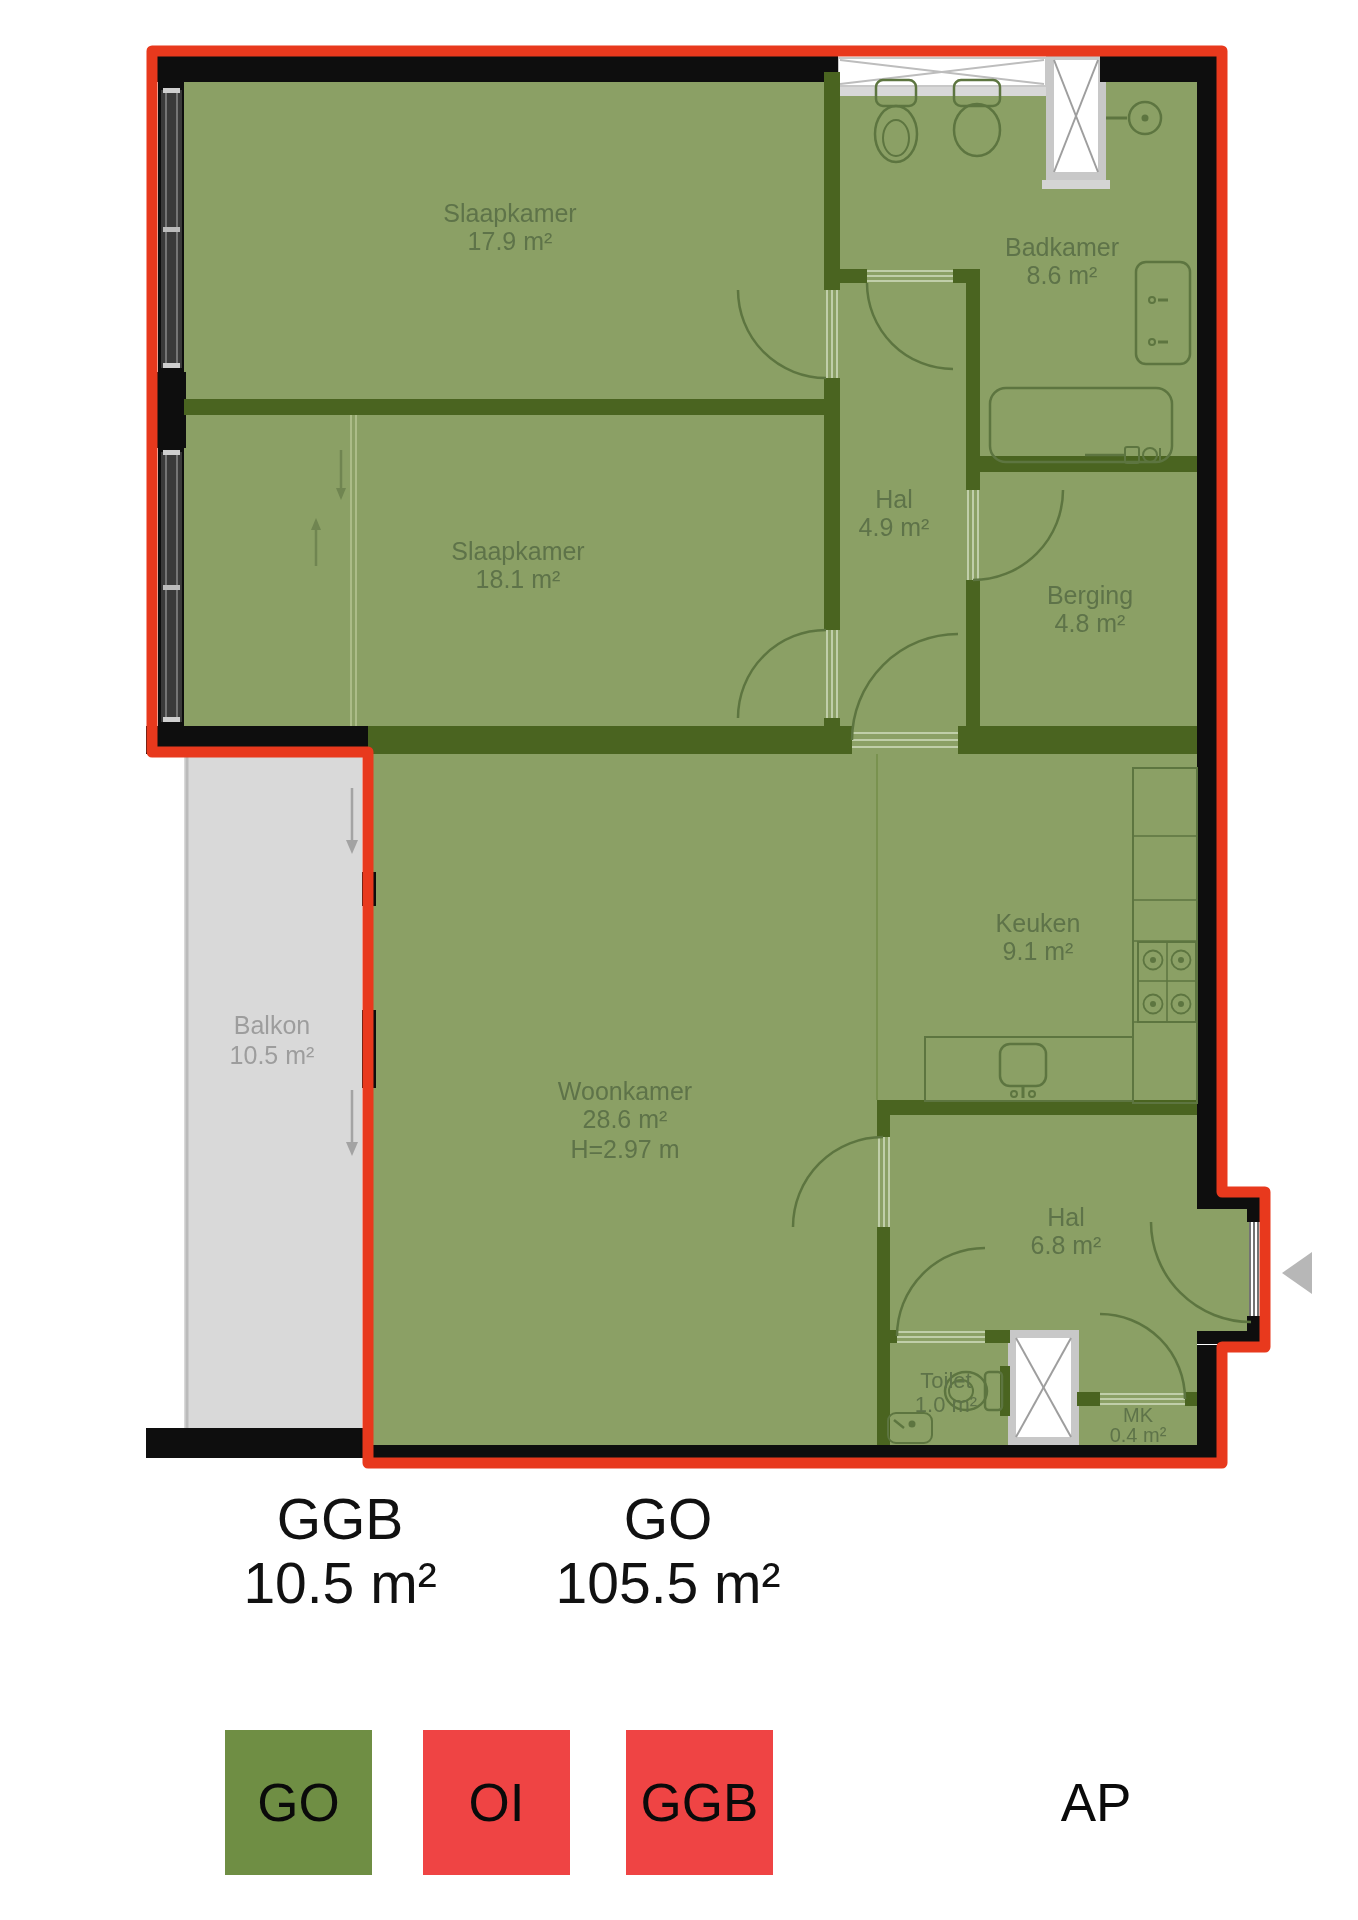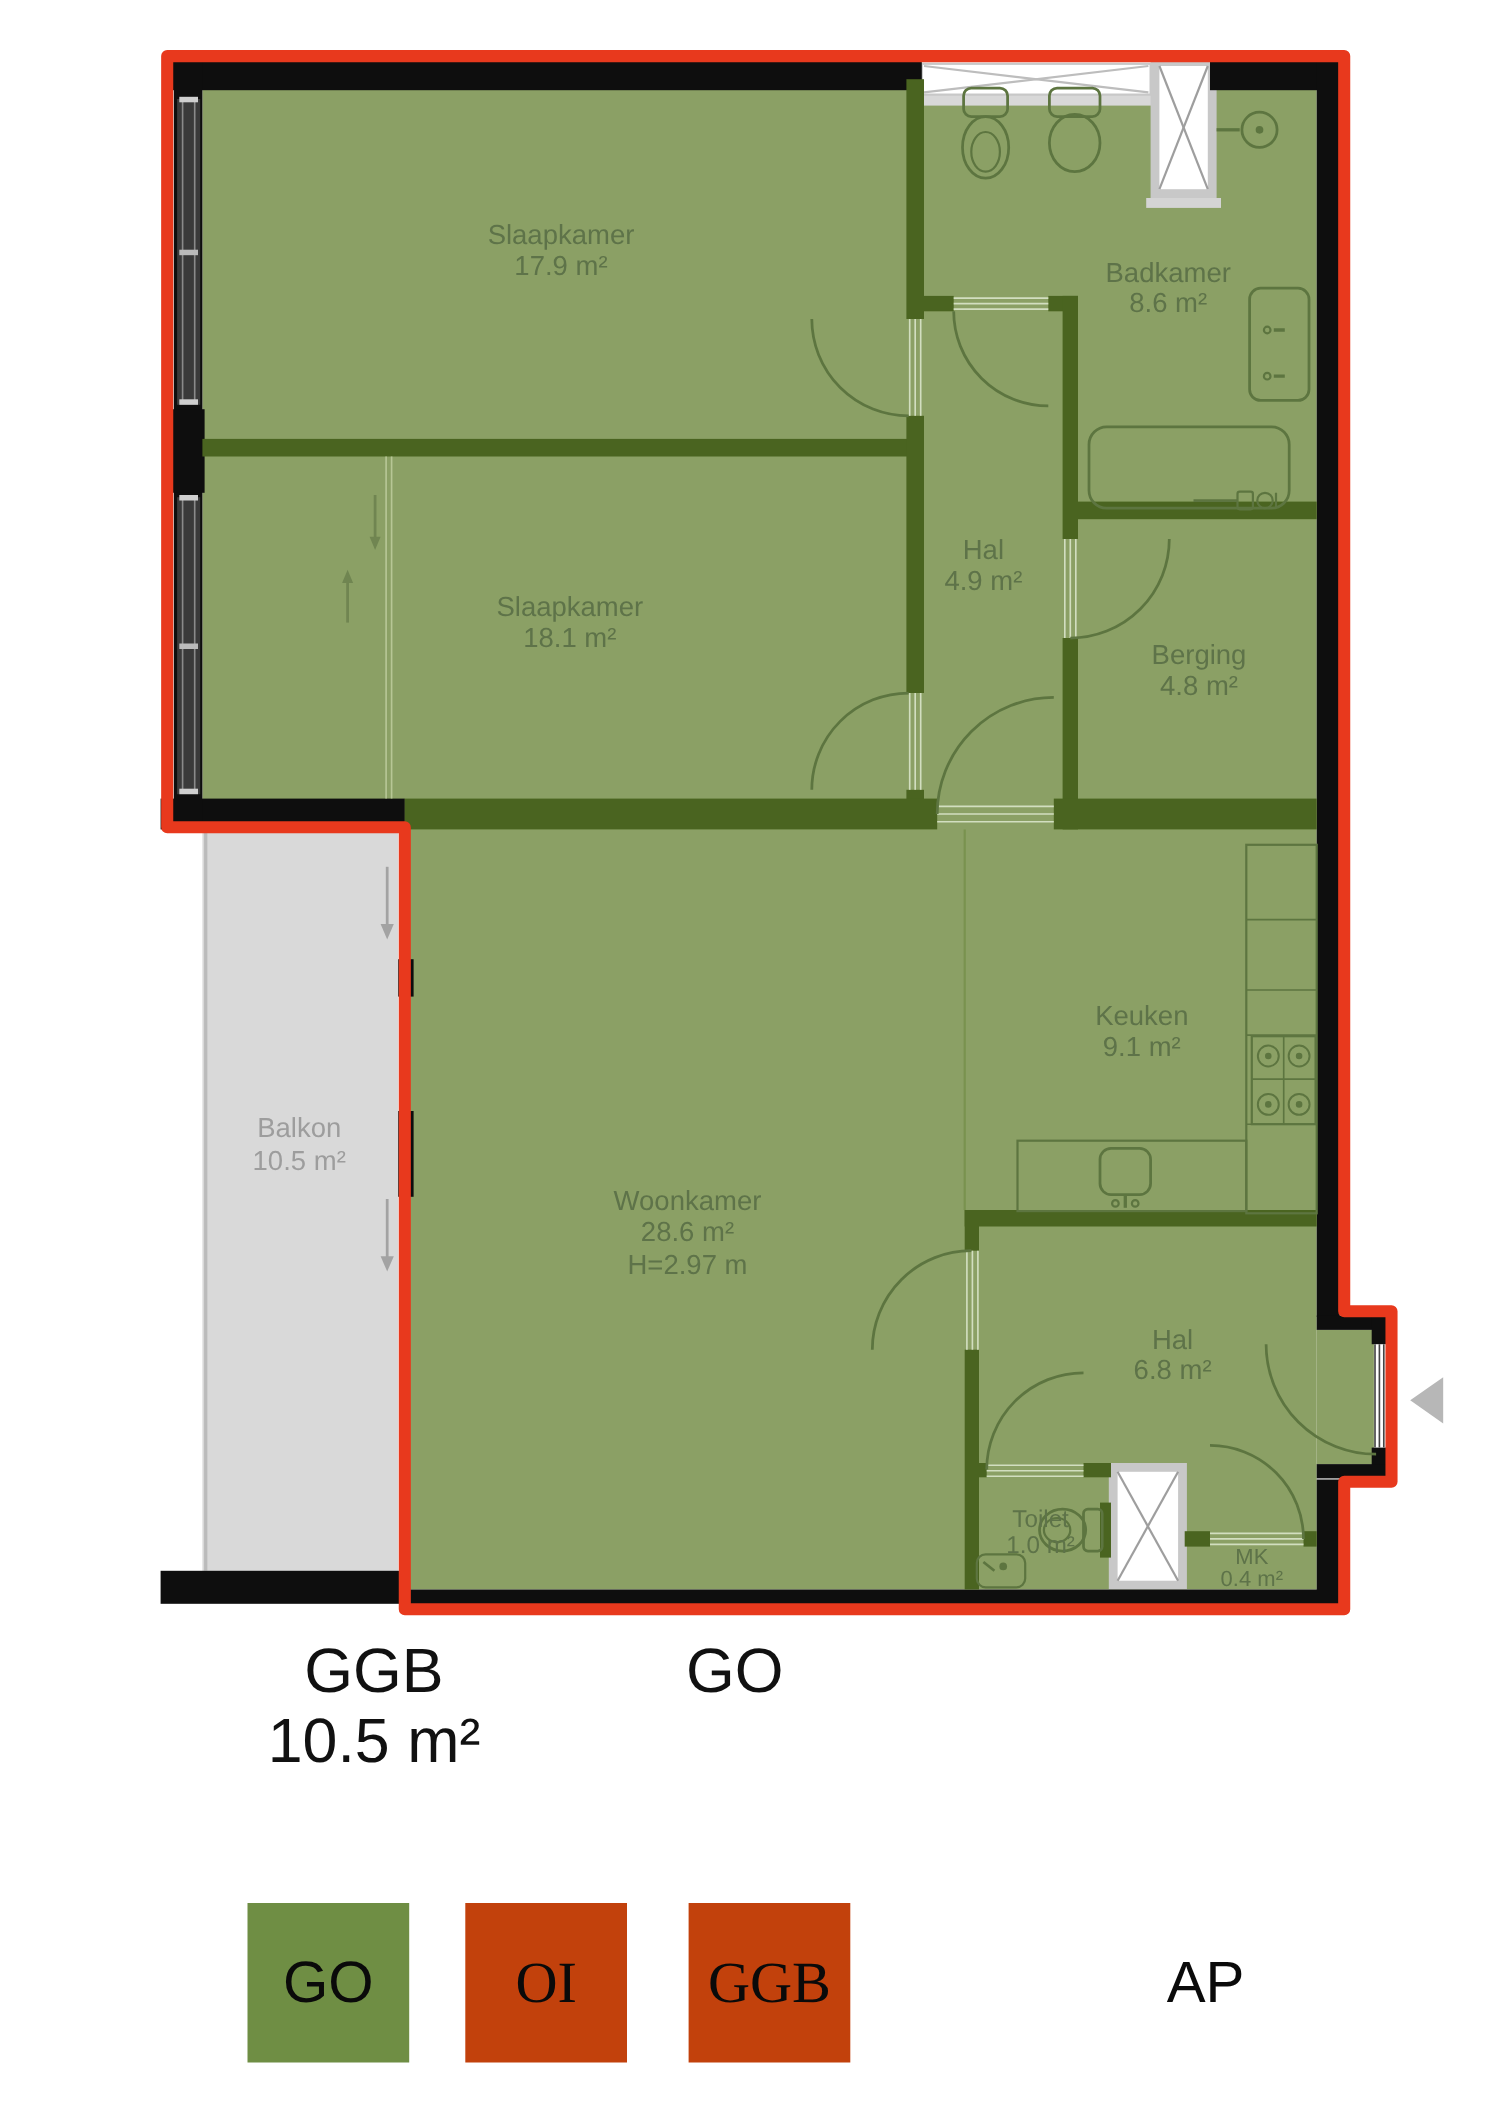--- a/index.html
+++ b/index.html
@@ -13,21 +13,21 @@
   .lbl-xs{fill:#5e7349;font-size:20px;text-anchor:middle;}
   .lbl-gray{fill:#9d9d9d;font-size:25px;text-anchor:middle;}
   .summary-item{position:absolute;transform:translateX(-50%);text-align:center;
                 color:#111;font-size:57px;line-height:1.12;white-space:nowrap;}
   .legend{position:absolute;left:0;top:1730px;width:1358px;height:145px;}
   .legend-box{position:absolute;top:0;width:147px;height:145px;
               display:flex;align-items:center;justify-content:center;
               font-size:53px;color:#0a0a0a;box-sizing:border-box;}
   .legend-box.red-outline{background:#ffffff;border:5px solid #e8391d;}
   .legend-box.green{background:#6f8e44;}
-  .legend-box.gray{background:#c2410c;font-family:Liberation Serif, serif;}
+  .legend-box.gray{background:#ef4444;}
   .legend-text{position:absolute;top:0;height:145px;transform:translateX(-50%);
                display:flex;align-items:center;font-size:53px;color:#0a0a0a;}
 </style>
 </head>
 <body>
 
 <div class="page">
 
 <svg width="1358" height="1480" viewBox="0 0 1358 1480">
 
@@ -302,20 +302,21 @@
 
   <polygon points="1312,1252 1312,1294 1282,1273" fill="#b7b7b7"></polygon>
 </svg>
 
   <div class="summary-item" style="left:340px;top:1488px;">
     <div>GGB</div>
     <div>10.5 m²</div>
   </div>
   <div class="summary-item" style="left:668px;top:1488px;">
     <div>GO</div>
+    <div>105.5 m²</div>
   </div>
 
   <div class="legend">
     <div class="legend-box green" style="left:225px;">
       <span>GO</span>
     </div>
     <div class="legend-box gray" style="left:423px;">
       <span>OI</span>
     </div>
     <div class="legend-box gray" style="left:626px;">

